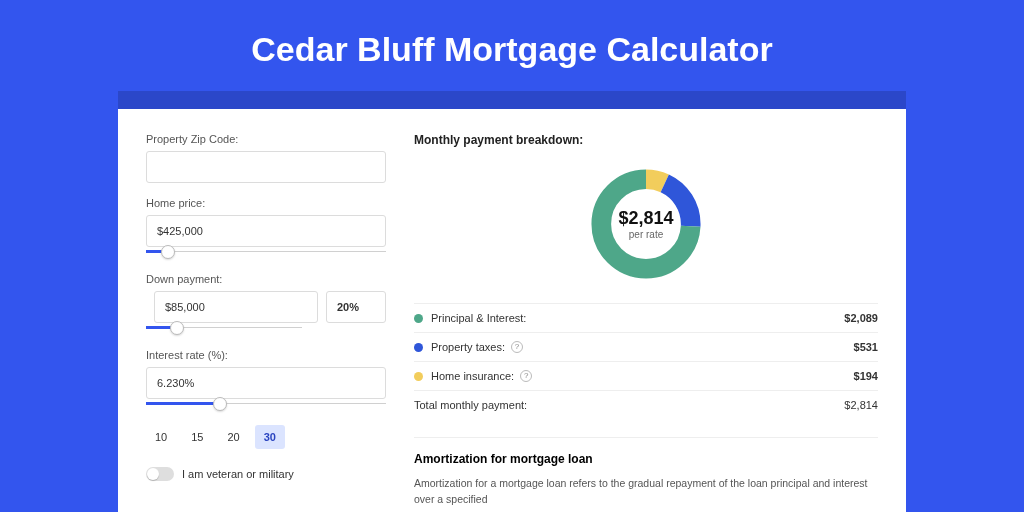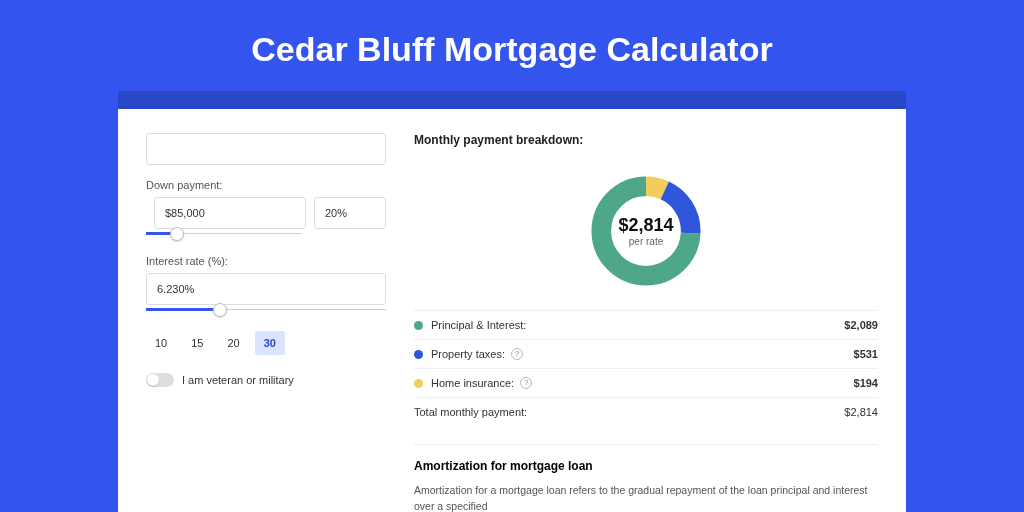--- a/index.html
+++ b/index.html
@@ -46,21 +46,21 @@
     border-radius: 3px;
     padding: 0 10px;
     font-size: 11px;
     color: #333;
     background: #fff;
   }
   .input::placeholder { color: #888; }
 
   .dp-row { display: flex; gap: 8px; padding-left: 8px; }
   .dp-row .input:first-child { flex: 1; }
-  .dp-row .input:last-child  { width: 72px; flex: none; }
+  .dp-row .input:last-child  { width: 60px; flex: none; font-weight: bold; }
 
   .slider-track {
     position: relative;
     height: 14px;
     margin-top: -2px;
   }
   .slider-line {
     position: absolute;
     left: 0; right: 0; top: 6px;
     height: 1px;
@@ -118,21 +118,21 @@
     border-radius: 50%;
     background: #fff;
     box-shadow: 0 1px 1px rgba(0,0,0,.2);
   }
   .toggle-label { font-size: 11px; color: #333; }
 
   .section-title {
     font-size: 12px;
     font-weight: 700;
     color: #222;
-    margin-bottom: 21px;
+    margin-bottom: 14px;
   }
 
   .donut-wrap {
     display: flex;
     justify-content: center;
     padding: 4px 0 14px;
   }
   .donut {
     width: 118px; height: 118px;
     position: relative;
@@ -192,23 +192,33 @@
 <body>
 
 <h1 class="page-title">Cedar Bluff Mortgage Calculator</h1>
 <div class="banner"></div>
 
 <div class="card">
 
   <div class="left-col">
 
     <div class="field-block">
+      <div class="label">Property Zip Code:</div>
       <input class="input" type="text" value="" style="">
     </div>
 
+    <div class="field-block">
+      <div class="label">Home price:</div>
+      <input class="input" type="text" value="$425,000" style="">
+      <div class="slider-track">
+        <div class="slider-line"></div>
+        <div class="slider-fill" style="width: 9%;"></div>
+        <div class="slider-thumb" style="left: calc(9% - 7px);"></div>
+      </div>
+    </div>
 
     <div class="field-block">
       <div class="label">Down payment:</div>
       <div class="dp-row">
         <input class="input" type="text" value="$85,000" style="">
         <input class="input" type="text" value="20%" style="">
       </div>
       <div class="slider-track" style="width:156px">
         <div class="slider-line"></div>
         <div class="slider-fill" style="width: 20%;"></div>

